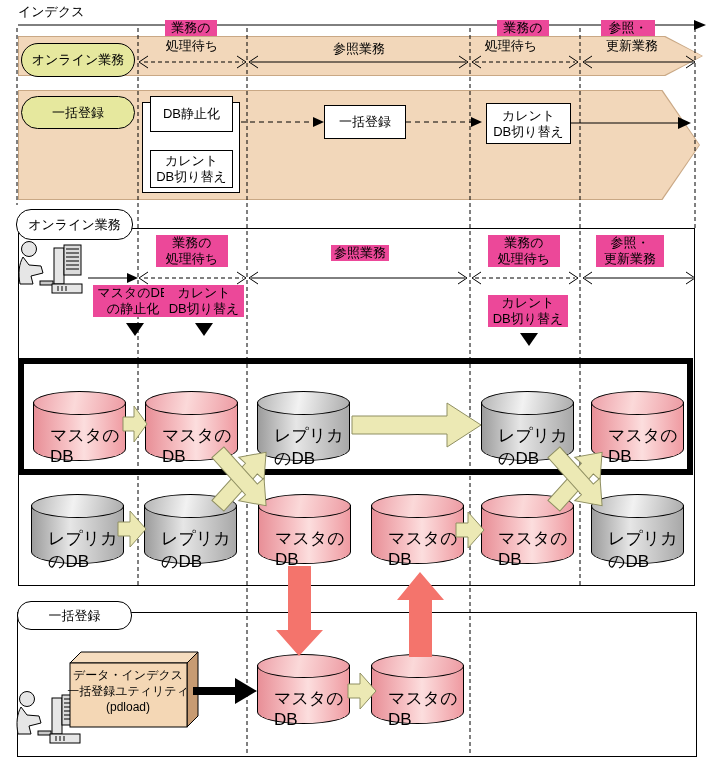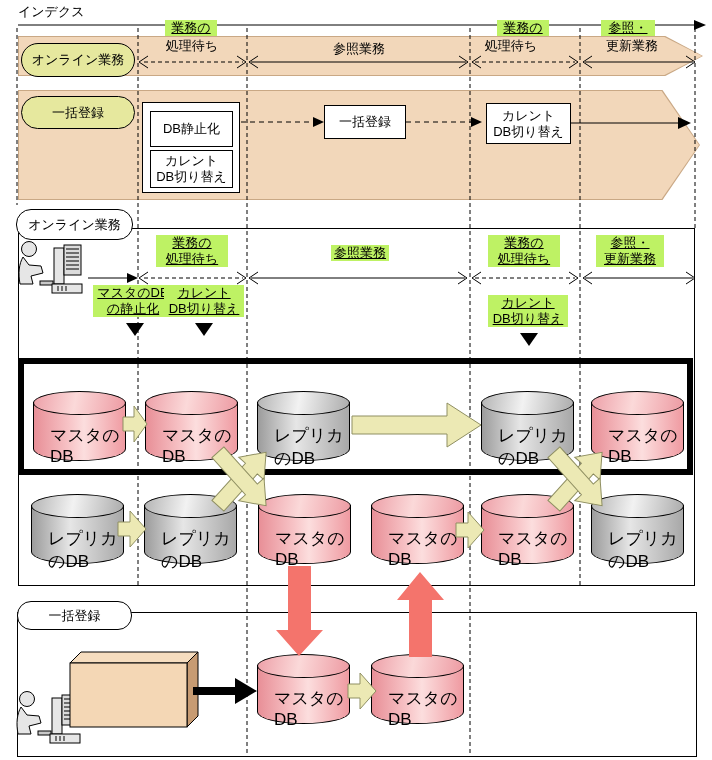--- a/index.html
+++ b/index.html
@@ -7,21 +7,21 @@
           font-family:"Liberation Sans","DejaVu Sans",sans-serif;color:#000;}
   svg{position:absolute;left:0;top:0;pointer-events:none;}
   #lines-layer{z-index:1;}
   #arrows-layer{z-index:6;}
   .band{position:absolute;background:#c9a885;z-index:0;
         clip-path:polygon(0 0,94.5% 0,100% 50%,94.5% 100%,0 100%);}
   .band-fill{position:absolute;inset:1px;background:#f2d7ba;
         clip-path:polygon(0 0,94.5% 0,100% 50%,94.5% 100%,0 100%);}
   .lbl{position:absolute;font-size:13px;line-height:16px;text-align:center;
        white-space:pre-line;z-index:3;}
-  .bg-white{background:#bef264;text-decoration:underline;}
+  .bg-white{background:#ec4899;}
   .bg-band{background:#f2d7ba;}
   .left{text-align:left;}
   .pill{position:absolute;border:1px solid #000;border-radius:18px;display:flex;
         align-items:center;justify-content:center;font-size:13px;z-index:4;}
   .pill.green{background:#e6e89e;}
   .pill.white{background:#fff;}
   .wbox{position:absolute;background:#fff;border:1px solid #000;display:flex;
         align-items:center;justify-content:center;font-size:13px;line-height:16px;
         text-align:center;white-space:pre-line;z-index:3;}
   .frame{position:absolute;border:1px solid #000;z-index:2;}
@@ -123,21 +123,21 @@
   <div class="lbl bg-white" style="left:165px;top:20px;width:52px;">業務の</div>
   <div class="lbl bg-band" style="left:160px;top:38px;width:64px;">処理待ち</div>
   <div class="lbl bg-band" style="left:330px;top:41px;width:58px;">参照業務</div>
   <div class="lbl bg-white" style="left:497px;top:20px;width:52px;">業務の</div>
   <div class="lbl bg-band" style="left:479px;top:38px;width:64px;">処理待ち</div>
   <div class="lbl bg-white" style="left:601px;top:20px;width:54px;">参照・</div>
   <div class="lbl bg-band" style="left:600px;top:38px;width:64px;">更新業務</div>
 
   <div class="pill green" style="left:21px;top:96px;width:112px;height:31px;">一括登録</div>
   <div class="wbox" style="left:142px;top:102px;width:96px;height:89px;"></div>
-  <div class="wbox" style="left:150px;top:111px;width:81px;height:34px;">DB静止化</div>
+  <div class="wbox" style="left:150px;top:96px;width:81px;height:34px;">DB静止化</div>
   <div class="wbox" style="left:150px;top:150px;width:81px;height:36px;">カレント
 DB切り替え</div>
   <div class="wbox" style="left:324px;top:105px;width:80px;height:32px;">一括登録</div>
   <div class="wbox" style="left:486px;top:103px;width:83px;height:39px;">カレント
 DB切り替え</div>
 
   <div class="pill white" style="left:16px;top:209px;width:115px;height:29px;border-radius:15px;">オンライン業務</div>
   <div class="lbl bg-white" style="left:156px;top:235px;width:72px;">業務の
 処理待ち</div>
   <div class="lbl bg-white" style="left:331px;top:245px;width:58px;">参照業務</div>
@@ -234,20 +234,23 @@
       <span class="cyl-label">レプリカのDB</span>
     </div>
 
   <div class="pill white" style="left:17px;top:601px;width:113px;height:27px;border-radius:14px;">一括登録</div>
 
   <svg style="left:62px;top:645px;z-index:3;" width="140" height="88">
     <polygon points="8,18 19,7 136,7 125,18" fill="#f6ddbf" stroke="#000"></polygon>
     <polygon points="125,18 136,7 136,71 125,82" fill="#c79b72" stroke="#000"></polygon>
     <rect x="8" y="18" width="117" height="64" fill="#f4d7b5" stroke="#000"></rect>
   </svg>
+  <div class="u3d-text" style="left:66px;top:667px;width:124px;">データ・インデクス
+一括登録ユティリティ
+(pdload)</div>
 
   <div class="cyl pink" style="left:257px;top:654px;">
       <div class="cyl-top"></div>
       <div class="cyl-body"></div>
       <span class="cyl-label">マスタのDB</span>
     </div>
   <div class="cyl pink" style="left:371px;top:654px;">
       <div class="cyl-top"></div>
       <div class="cyl-body"></div>
       <span class="cyl-label">マスタのDB</span>

